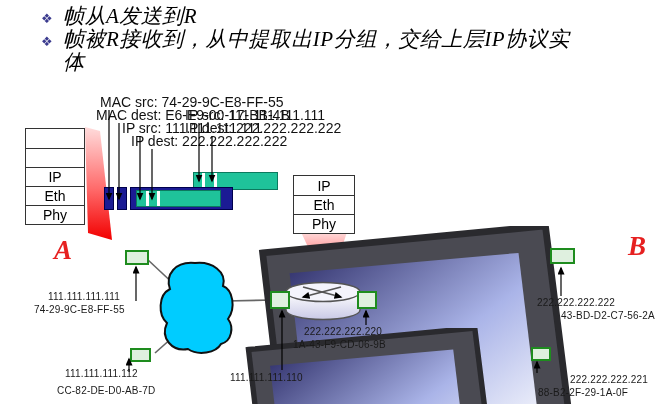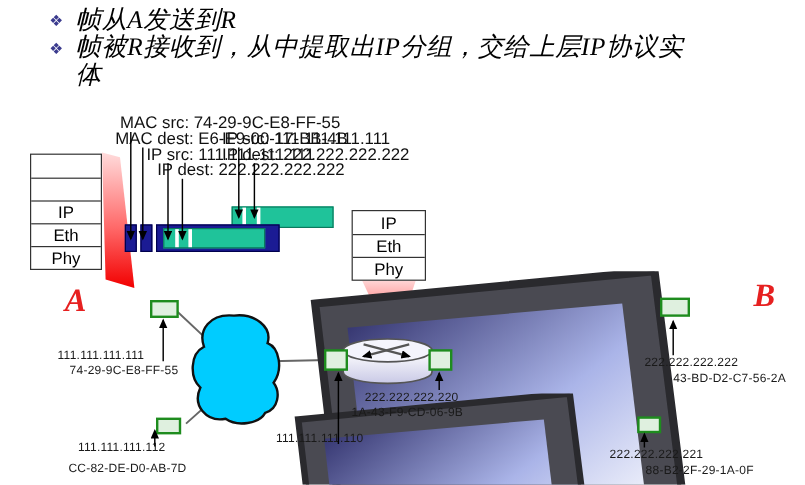--- a/index.html
+++ b/index.html
@@ -150,29 +150,29 @@
   <div class="stack" style="left:293px;top:175px;width:62px">
     <div class="row">IP</div>
     <div class="row">Eth</div>
     <div class="row">Phy</div>
   </div>
 
   <div class="host-letter" style="left:54px;top:237px">A</div>
   <div class="host-letter" style="left:628px;top:233px">B</div>
 
   <div class="addr" style="left:48px;top:291px">111.111.111.111</div>
-  <div class="addr" style="left:58px;top:304px">74-29-9C-E8-FF-55</div>
+  <div class="addr" style="left:34px;top:304px">74-29-9C-E8-FF-55</div>
   <div class="addr" style="left:65px;top:368px">111.111.111.112</div>
   <div class="addr" style="left:57px;top:385px">CC-82-DE-D0-AB-7D</div>
-  <div class="addr" style="left:230px;top:360px">111.111.111.110</div>
+  <div class="addr" style="left:230px;top:372px">111.111.111.110</div>
   <div class="addr" style="left:304px;top:326px">222.222.222.220</div>
   <div class="addr" style="left:293px;top:339px">1A-43-F9-CD-06-9B</div>
   <div class="addr" style="left:537px;top:297px">222.222.222.222</div>
   <div class="addr" style="left:561px;top:310px">43-BD-D2-C7-56-2A</div>
-  <div class="addr" style="left:508px;top:374px">222.222.222.221</div>
+  <div class="addr" style="left:570px;top:374px">222.222.222.221</div>
   <div class="addr" style="left:538px;top:387px">88-B2-2F-29-1A-0F</div>
 
   <svg class="abs overlay" style="left:0;top:0" width="671" height="404" viewBox="0 0 671 404">
     <defs>
       <marker id="arr2" markerWidth="9" markerHeight="8" refX="6.5" refY="3.5" orient="auto" markerUnits="userSpaceOnUse">
         <path d="M0,0 L8,3.5 L0,7 Z" fill="#000"></path>
       </marker>
     </defs>
     <g stroke="#000" stroke-width="1.2">
       <line x1="109" y1="110" x2="109" y2="199" marker-end="url(#arr2)"></line>

